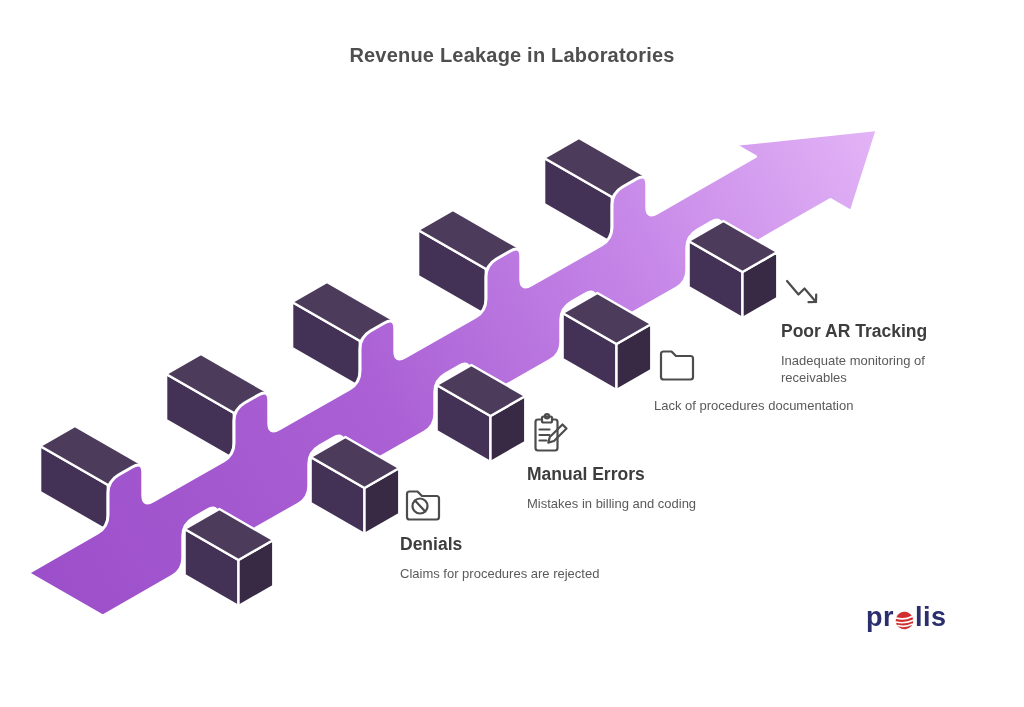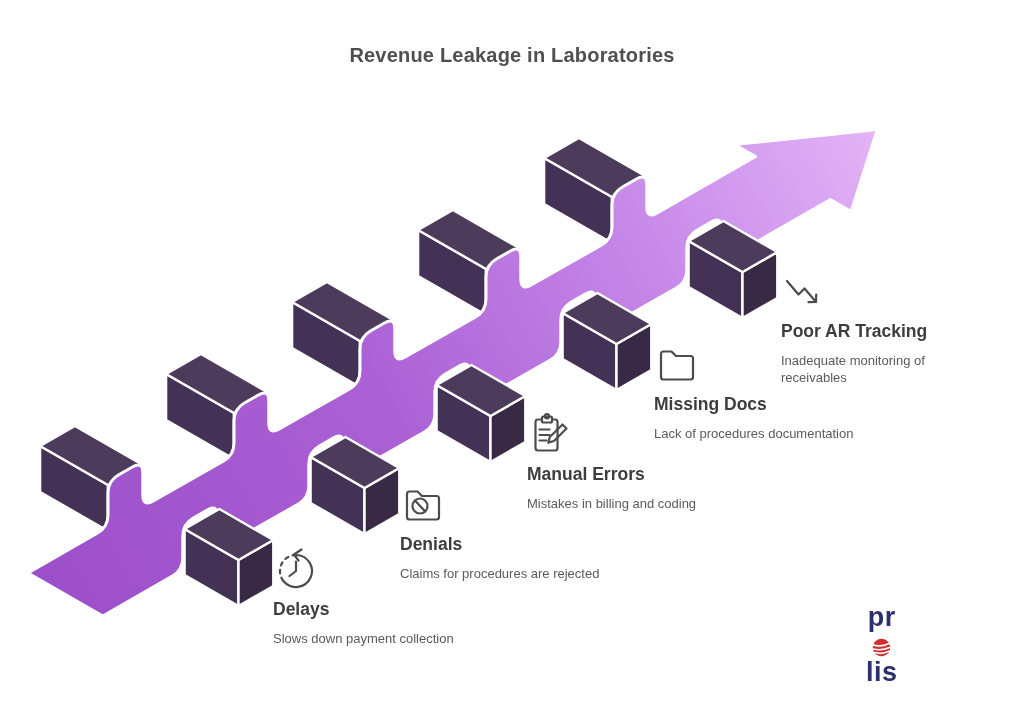--- a/index.html
+++ b/index.html
@@ -20,21 +20,21 @@
   .stage h3{margin:7px 0 0;font-size:17.5px;font-weight:700;color:var(--heading,#3d3d3d)}
   .stage p{margin:11px 0 0;font-size:13px;color:var(--body,#5a5a5a);line-height:1.3}
   .s1{left:273px;top:546px}
   .s2{left:400px;top:481px}
   .s3{left:527px;top:411px}
   .s4{left:654px;top:341px}
   .s5{left:781px;top:272px;width:175px}
   .icon .ic{fill:none;stroke:var(--icon,#4c4c4c);stroke-width:2.2;stroke-linecap:round;stroke-linejoin:round}
   .logo{
     position:absolute;left:866px;top:602px;display:flex;align-items:center;
-    color:var(--navy,#2b2f6e);font-size:27px;font-weight:700;letter-spacing:.5px;flex-direction:column;
+    color:var(--navy,#2b2f6e);font-size:27px;font-weight:700;letter-spacing:.5px;
   }
   .globe{width:19px;height:19px;margin:5px 1px 0;transform:rotate(-6deg)}
   .globe circle{fill:var(--red,#cf2f2f)}
   .globe path{fill:none;stroke:#fff;stroke-width:1.7;stroke-linecap:round}
 </style>
 </head>
 <body>
 
 <div class="canvas">
 
@@ -79,30 +79,20 @@
         <path d="M 436.6 385.0 L 471.4 365.0 L 525.3 396.0 L 490.5 416.0 Z" fill="#4d3b5c" stroke="#ffffff" stroke-width="2.4" stroke-linejoin="round"></path>
         <path d="M 562.6 313.0 L 616.5 344.0 L 616.5 390.0 L 562.6 359.0 Z" fill="#433156" stroke="#ffffff" stroke-width="2.4" stroke-linejoin="round"></path>
         <path d="M 616.5 344.0 L 651.3 324.0 L 651.3 370.0 L 616.5 390.0 Z" fill="#382a44" stroke="#ffffff" stroke-width="2.4" stroke-linejoin="round"></path>
         <path d="M 562.6 313.0 L 597.4 293.0 L 651.3 324.0 L 616.5 344.0 Z" fill="#4d3b5c" stroke="#ffffff" stroke-width="2.4" stroke-linejoin="round"></path>
         <path d="M 688.6 241.0 L 742.5 272.0 L 742.5 318.0 L 688.6 287.0 Z" fill="#433156" stroke="#ffffff" stroke-width="2.4" stroke-linejoin="round"></path>
         <path d="M 742.5 272.0 L 777.3 252.0 L 777.3 298.0 L 742.5 318.0 Z" fill="#382a44" stroke="#ffffff" stroke-width="2.4" stroke-linejoin="round"></path>
         <path d="M 688.6 241.0 L 723.4 221.0 L 777.3 252.0 L 742.5 272.0 Z" fill="#4d3b5c" stroke="#ffffff" stroke-width="2.4" stroke-linejoin="round"></path>
       </g>
   </svg>
 
-  <div class="stage s1">
-    <svg class="icon" width="46" height="46" viewBox="0 0 46 46">
-      <path class="ic" stroke-dasharray="3.5,4.5" d="M23,9 A16,16 0 0 0 10.7,35.3"></path>
-      <path class="ic" d="M23,9 A16,16 0 1 1 10.7,35.3"></path>
-      <path class="ic" d="M28.5,3.5 L21,8.5 L25.5,14.5"></path>
-      <path class="ic" d="M23,25 L23,15.5 M23,25 L16.5,30"></path>
-    </svg>
-    <h3>Delays</h3>
-    <p>Slows down payment collection</p>
-  </div>
 
   <div class="stage s2">
     <svg class="icon" width="46" height="46" viewBox="0 0 46 46">
       <path class="ic" d="M9.5,10.5 h8 l4.5,4.5 h14.5 q2.5,0 2.5,2.5 V36 q0,2.5 -2.5,2.5 H9.5 Q7,38.5 7,36 V13 q0,-2.5 2.5,-2.5 z"></path>
       <circle class="ic" cx="20" cy="25" r="7.5"></circle>
       <path class="ic" d="M15,19.5 L25.2,30.5"></path>
     </svg>
     <h3>Denials</h3>
     <p>Claims for procedures are rejected</p>
   </div>
@@ -116,21 +106,20 @@
       <path class="ic" d="M35.5,13.5 l4,4 L27,30 l-5.7,1.6 L22.8,26 z"></path>
     </svg>
     <h3>Manual Errors</h3>
     <p>Mistakes in billing and coding</p>
   </div>
 
   <div class="stage s4">
     <svg class="icon" width="46" height="46" viewBox="0 0 46 46">
       <path class="ic" d="M9.5,10.5 h8 l4.5,4.5 h14.5 q2.5,0 2.5,2.5 V36 q0,2.5 -2.5,2.5 H9.5 Q7,38.5 7,36 V13 q0,-2.5 2.5,-2.5 z"></path>
     </svg>
-    <h3>Missing Docs</h3>
     <p>Lack of procedures documentation</p>
   </div>
 
   <div class="stage s5">
     <svg class="icon" width="46" height="42" viewBox="0 0 46 42">
       <path class="ic" d="M6,9 L17.5,22.5 L23.5,16.5 L35,30"></path>
       <path class="ic" d="M35,30 L27.5,30.2 M35,30 L35.2,22.5"></path>
     </svg>
     <h3>Poor AR Tracking</h3>
     <p>Inadequate monitoring of receivables</p>

